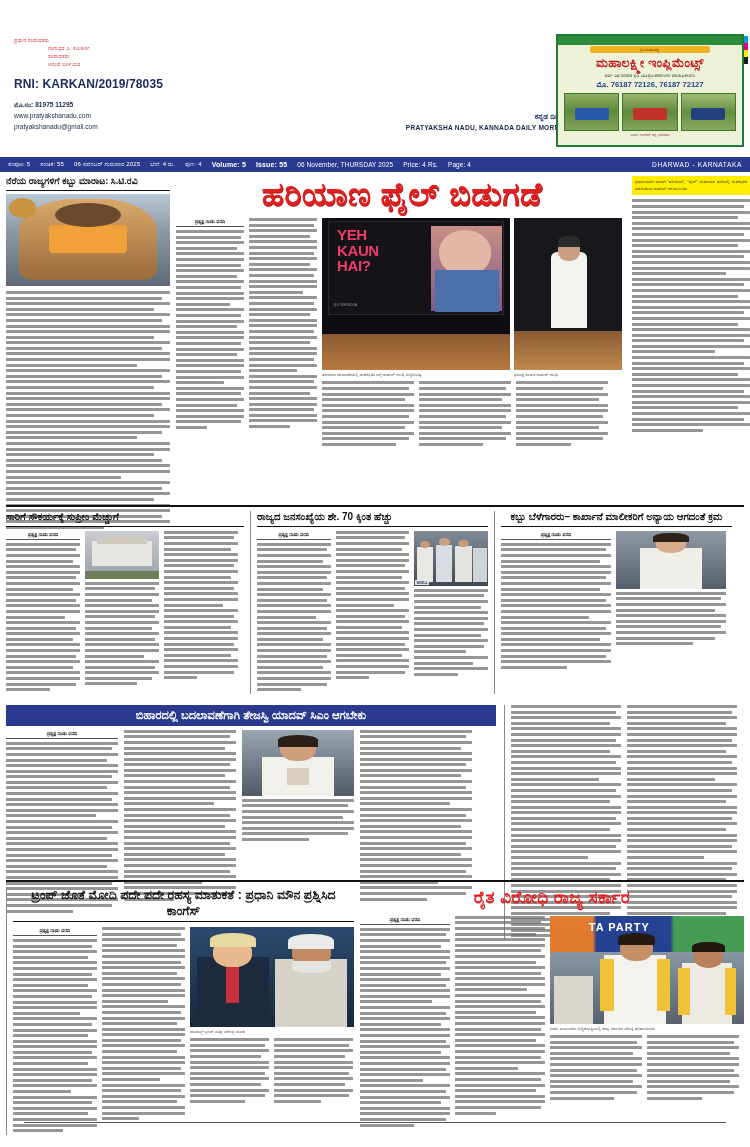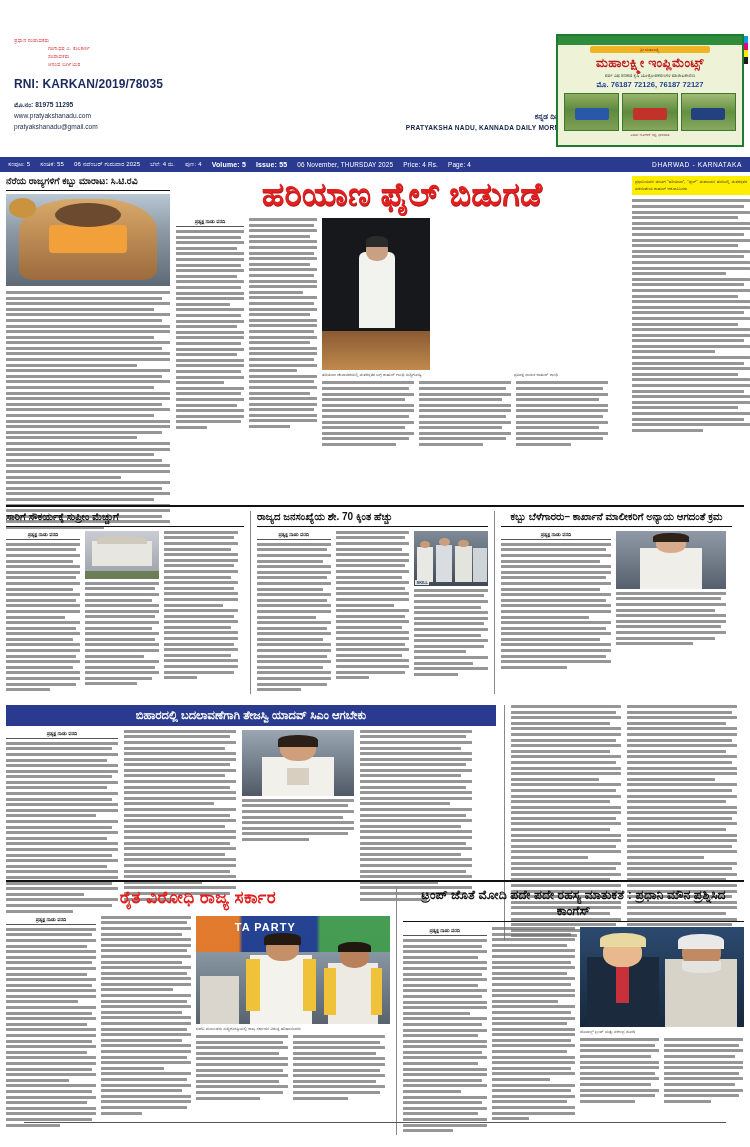--- a/index.html
+++ b/index.html
@@ -333,20 +333,33 @@
             <span class="tx s100"></span>
             <span class="tx s95"></span>
             <span class="tx s100"></span>
           <span class="tx s100"></span>
             <span class="tx s60"></span>
         </div>
 
         <div style="width:300px;">
           <div style="display:flex;gap:4px;">
 
+            <div class="photo" style="width:188px;height:152px;background:#0d0d12;">
+              <div style="position:absolute;left:3%;top:2%;width:94%;height:62%;background:#151318;border:1px solid #2b2730;"></div>
+              <div style="position:absolute;left:58%;top:5%;width:38%;height:56%;background:linear-gradient(#c98f84,#7f5a8e);"></div>
+              <div style="position:absolute;left:62%;top:8%;width:28%;height:30%;background:#e3b7a6;border-radius:48%;"></div>
+              <div style="position:absolute;left:60%;top:34%;width:34%;height:28%;background:#4b6fa8;"></div>
+              <div style="position:absolute;left:8%;top:6%;color:#ef3d6b;font-size:15px;font-weight:bold;line-height:1.02;letter-spacing:-.4px;">
+                <div>YEH</div>
+                <div>KAUN</div>
+                <div>HAI?</div>
+              </div>
+              <div style="position:absolute;left:6%;top:56%;font-size:3.4px;color:#9aa;letter-spacing:.4px;">@LIVEINDIA</div>
+              <div style="position:absolute;left:0;bottom:0;width:100%;height:24%;background:linear-gradient(#8a5a32,#b87a42);"></div>
+            </div>
 
             <div class="photo" style="width:108px;height:152px;background:#16181c;">
               <div style="position:absolute;left:0;bottom:0;width:100%;height:26%;background:linear-gradient(#8a5a32,#c08a4c);"></div>
               <div style="position:absolute;left:34%;top:22%;width:34%;height:50%;background:#f2f2ef;border-radius:6px 6px 0 0;"></div>
               <div style="position:absolute;left:41%;top:14%;width:20%;height:14%;background:#caa083;border-radius:45%;"></div>
               <div style="position:absolute;left:41%;top:12%;width:20%;height:7%;background:#2b2b2b;border-radius:45% 45% 0 0;"></div>
             </div>
           </div>
           <div style="display:flex;gap:4px;">
             <div class="cap" style="width:188px;">ಹರಿಯಾಣ ಚುನಾವಣೆಯಲ್ಲಿ ಮತಗಳ್ಳತನ ಬಗ್ಗೆ ರಾಹುಲ್ ಗಾಂಧಿ ಸುದ್ದಿಗೋಷ್ಟಿ</div>
@@ -906,20 +919,144 @@
           <span class="tx s100"></span>
           <span class="tx s95"></span>
         <span class="tx s100"></span>
           <span class="tx s45"></span>
       </div>
     </div>
   </div>
 
   <div style="position:absolute;top:880px;left:6px;width:738px;border-top:2px solid #111;padding-top:5px;">
     <div style="display:flex;gap:6px;">
+
+      <div style="width:348px;border-left:1px solid #888;padding-left:6px;">
+        <div class="sec-head" style="text-align:center;font-size:12.5px;">ಟ್ರಂಪ್ ಜೊತೆ ಮೋದಿ ಪದೇ ಪದೇ ರಹಸ್ಯ ಮಾತುಕತೆ : ಪ್ರಧಾನಿ ಮೌನ ಪ್ರಶ್ನಿಸಿದ ಕಾಂಗೆಸ್</div>
+        <div style="display:flex;gap:5px;margin-top:5px;">
+          <div style="width:84px;">
+            <div class="byline">ಪ್ರತ್ಯಕ್ಷ ನಾಡು ವರದಿ</div>
+            <span class="tx s100"></span>
+              <span class="tx s95"></span>
+              <span class="tx s100"></span>
+              <span class="tx s90"></span>
+            <span class="tx s100"></span>
+              <span class="tx s100"></span>
+              <span class="tx s95"></span>
+              <span class="tx s100"></span>
+            <span class="tx s90"></span>
+              <span class="tx s100"></span>
+              <span class="tx s95"></span>
+              <span class="tx s100"></span>
+            <span class="tx s100"></span>
+              <span class="tx s80"></span>
+              <span class="tx s100"></span>
+              <span class="tx s95"></span>
+            <span class="tx s100"></span>
+              <span class="tx s90"></span>
+              <span class="tx s100"></span>
+              <span class="tx s100"></span>
+            <span class="tx s95"></span>
+              <span class="tx s100"></span>
+              <span class="tx s90"></span>
+              <span class="tx s100"></span>
+            <span class="tx s100"></span>
+              <span class="tx s95"></span>
+              <span class="tx s100"></span>
+              <span class="tx s70"></span>
+            <span class="tx s100"></span>
+              <span class="tx s95"></span>
+              <span class="tx s100"></span>
+              <span class="tx s90"></span>
+            <span class="tx s100"></span>
+              <span class="tx s100"></span>
+              <span class="tx s60"></span>
+          </div>
+          <div style="width:84px;">
+            <span class="tx s100"></span>
+              <span class="tx s95"></span>
+              <span class="tx s100"></span>
+              <span class="tx s90"></span>
+            <span class="tx s100"></span>
+              <span class="tx s100"></span>
+              <span class="tx s95"></span>
+              <span class="tx s100"></span>
+            <span class="tx s90"></span>
+              <span class="tx s100"></span>
+              <span class="tx s95"></span>
+              <span class="tx s100"></span>
+            <span class="tx s100"></span>
+              <span class="tx s80"></span>
+              <span class="tx s100"></span>
+              <span class="tx s95"></span>
+            <span class="tx s100"></span>
+              <span class="tx s90"></span>
+              <span class="tx s100"></span>
+              <span class="tx s100"></span>
+            <span class="tx s95"></span>
+              <span class="tx s100"></span>
+              <span class="tx s90"></span>
+              <span class="tx s100"></span>
+            <span class="tx s100"></span>
+              <span class="tx s95"></span>
+              <span class="tx s100"></span>
+              <span class="tx s70"></span>
+            <span class="tx s100"></span>
+              <span class="tx s95"></span>
+              <span class="tx s100"></span>
+              <span class="tx s90"></span>
+            <span class="tx s100"></span>
+              <span class="tx s100"></span>
+              <span class="tx s45"></span>
+          </div>
+          <div style="width:164px;">
+            <div class="photo" style="width:164px;height:100px;background:linear-gradient(#2c4a6e,#16283d);">
+              <div style="position:absolute;left:4%;top:30%;width:44%;height:70%;background:#1c2a3e;"></div>
+              <div style="position:absolute;left:14%;top:12%;width:24%;height:28%;background:#e8b88f;border-radius:44%;"></div>
+              <div style="position:absolute;left:12%;top:6%;width:28%;height:14%;background:#e8d9a0;border-radius:46% 46% 0 0;"></div>
+              <div style="position:absolute;left:22%;top:40%;width:8%;height:36%;background:#c8303a;"></div>
+              <div style="position:absolute;left:52%;top:32%;width:44%;height:68%;background:#d8d3c8;"></div>
+              <div style="position:absolute;left:62%;top:12%;width:24%;height:28%;background:#c08a62;border-radius:44%;"></div>
+              <div style="position:absolute;left:60%;top:7%;width:28%;height:15%;background:#e9e9e9;border-radius:46% 46% 0 0;"></div>
+              <div style="position:absolute;left:62%;top:34%;width:24%;height:12%;background:#e3e3e0;border-radius:0 0 40% 40%;"></div>
+            </div>
+            <div class="cap">ಡೊನಾಲ್ಡ್ ಟ್ರಂಪ್ ಮತ್ತು ನರೇಂದ್ರ ಮೋದಿ</div>
+            <div style="display:flex;gap:5px;margin-top:3px;">
+              <div style="width:79px;">
+                <span class="tx s100"></span>
+                  <span class="tx s95"></span>
+                  <span class="tx s100"></span>
+                  <span class="tx s90"></span>
+                <span class="tx s100"></span>
+                  <span class="tx s100"></span>
+                  <span class="tx s95"></span>
+                  <span class="tx s100"></span>
+                <span class="tx s90"></span>
+                  <span class="tx s100"></span>
+                  <span class="tx s95"></span>
+                  <span class="tx s70"></span>
+              </div>
+              <div style="width:79px;">
+                <span class="tx s100"></span>
+                  <span class="tx s95"></span>
+                  <span class="tx s100"></span>
+                  <span class="tx s90"></span>
+                <span class="tx s100"></span>
+                  <span class="tx s100"></span>
+                  <span class="tx s95"></span>
+                  <span class="tx s100"></span>
+                <span class="tx s90"></span>
+                  <span class="tx s100"></span>
+                  <span class="tx s95"></span>
+                  <span class="tx s60"></span>
+              </div>
+            </div>
+          </div>
+        </div>
+      </div>
 
       <div style="width:384px;">
         <div class="sec-head red">ರೈತ ವಿರೋಧಿ ರಾಜ್ಯ ಸರ್ಕಾರ</div>
         <div style="display:flex;gap:5px;margin-top:5px;">
           <div style="width:90px;">
             <div class="byline">ಪ್ರತ್ಯಕ್ಷ ನಾಡು ವರದಿ</div>
             <span class="tx s100"></span>
               <span class="tx s95"></span>
               <span class="tx s100"></span>
               <span class="tx s90"></span>
@@ -1037,142 +1174,18 @@
                   <span class="tx s100"></span>
                 <span class="tx s90"></span>
                   <span class="tx s100"></span>
                   <span class="tx s95"></span>
                   <span class="tx s60"></span>
               </div>
             </div>
           </div>
         </div>
       </div>
-
-      <div style="width:348px;border-left:1px solid #888;padding-left:6px;">
-        <div class="sec-head" style="text-align:center;font-size:12.5px;">ಟ್ರಂಪ್ ಜೊತೆ ಮೋದಿ ಪದೇ ಪದೇ ರಹಸ್ಯ ಮಾತುಕತೆ : ಪ್ರಧಾನಿ ಮೌನ ಪ್ರಶ್ನಿಸಿದ ಕಾಂಗೆಸ್</div>
-        <div style="display:flex;gap:5px;margin-top:5px;">
-          <div style="width:84px;">
-            <div class="byline">ಪ್ರತ್ಯಕ್ಷ ನಾಡು ವರದಿ</div>
-            <span class="tx s100"></span>
-              <span class="tx s95"></span>
-              <span class="tx s100"></span>
-              <span class="tx s90"></span>
-            <span class="tx s100"></span>
-              <span class="tx s100"></span>
-              <span class="tx s95"></span>
-              <span class="tx s100"></span>
-            <span class="tx s90"></span>
-              <span class="tx s100"></span>
-              <span class="tx s95"></span>
-              <span class="tx s100"></span>
-            <span class="tx s100"></span>
-              <span class="tx s80"></span>
-              <span class="tx s100"></span>
-              <span class="tx s95"></span>
-            <span class="tx s100"></span>
-              <span class="tx s90"></span>
-              <span class="tx s100"></span>
-              <span class="tx s100"></span>
-            <span class="tx s95"></span>
-              <span class="tx s100"></span>
-              <span class="tx s90"></span>
-              <span class="tx s100"></span>
-            <span class="tx s100"></span>
-              <span class="tx s95"></span>
-              <span class="tx s100"></span>
-              <span class="tx s70"></span>
-            <span class="tx s100"></span>
-              <span class="tx s95"></span>
-              <span class="tx s100"></span>
-              <span class="tx s90"></span>
-            <span class="tx s100"></span>
-              <span class="tx s100"></span>
-              <span class="tx s60"></span>
-          </div>
-          <div style="width:84px;">
-            <span class="tx s100"></span>
-              <span class="tx s95"></span>
-              <span class="tx s100"></span>
-              <span class="tx s90"></span>
-            <span class="tx s100"></span>
-              <span class="tx s100"></span>
-              <span class="tx s95"></span>
-              <span class="tx s100"></span>
-            <span class="tx s90"></span>
-              <span class="tx s100"></span>
-              <span class="tx s95"></span>
-              <span class="tx s100"></span>
-            <span class="tx s100"></span>
-              <span class="tx s80"></span>
-              <span class="tx s100"></span>
-              <span class="tx s95"></span>
-            <span class="tx s100"></span>
-              <span class="tx s90"></span>
-              <span class="tx s100"></span>
-              <span class="tx s100"></span>
-            <span class="tx s95"></span>
-              <span class="tx s100"></span>
-              <span class="tx s90"></span>
-              <span class="tx s100"></span>
-            <span class="tx s100"></span>
-              <span class="tx s95"></span>
-              <span class="tx s100"></span>
-              <span class="tx s70"></span>
-            <span class="tx s100"></span>
-              <span class="tx s95"></span>
-              <span class="tx s100"></span>
-              <span class="tx s90"></span>
-            <span class="tx s100"></span>
-              <span class="tx s100"></span>
-              <span class="tx s45"></span>
-          </div>
-          <div style="width:164px;">
-            <div class="photo" style="width:164px;height:100px;background:linear-gradient(#2c4a6e,#16283d);">
-              <div style="position:absolute;left:4%;top:30%;width:44%;height:70%;background:#1c2a3e;"></div>
-              <div style="position:absolute;left:14%;top:12%;width:24%;height:28%;background:#e8b88f;border-radius:44%;"></div>
-              <div style="position:absolute;left:12%;top:6%;width:28%;height:14%;background:#e8d9a0;border-radius:46% 46% 0 0;"></div>
-              <div style="position:absolute;left:22%;top:40%;width:8%;height:36%;background:#c8303a;"></div>
-              <div style="position:absolute;left:52%;top:32%;width:44%;height:68%;background:#d8d3c8;"></div>
-              <div style="position:absolute;left:62%;top:12%;width:24%;height:28%;background:#c08a62;border-radius:44%;"></div>
-              <div style="position:absolute;left:60%;top:7%;width:28%;height:15%;background:#e9e9e9;border-radius:46% 46% 0 0;"></div>
-              <div style="position:absolute;left:62%;top:34%;width:24%;height:12%;background:#e3e3e0;border-radius:0 0 40% 40%;"></div>
-            </div>
-            <div class="cap">ಡೊನಾಲ್ಡ್ ಟ್ರಂಪ್ ಮತ್ತು ನರೇಂದ್ರ ಮೋದಿ</div>
-            <div style="display:flex;gap:5px;margin-top:3px;">
-              <div style="width:79px;">
-                <span class="tx s100"></span>
-                  <span class="tx s95"></span>
-                  <span class="tx s100"></span>
-                  <span class="tx s90"></span>
-                <span class="tx s100"></span>
-                  <span class="tx s100"></span>
-                  <span class="tx s95"></span>
-                  <span class="tx s100"></span>
-                <span class="tx s90"></span>
-                  <span class="tx s100"></span>
-                  <span class="tx s95"></span>
-                  <span class="tx s70"></span>
-              </div>
-              <div style="width:79px;">
-                <span class="tx s100"></span>
-                  <span class="tx s95"></span>
-                  <span class="tx s100"></span>
-                  <span class="tx s90"></span>
-                <span class="tx s100"></span>
-                  <span class="tx s100"></span>
-                  <span class="tx s95"></span>
-                  <span class="tx s100"></span>
-                <span class="tx s90"></span>
-                  <span class="tx s100"></span>
-                  <span class="tx s95"></span>
-                  <span class="tx s60"></span>
-              </div>
-            </div>
-          </div>
-        </div>
-      </div>
     </div>
   </div>
 
   <div style="position:absolute;top:1122px;left:24px;width:702px;border-top:1.2px solid #555;"></div>
 
 </div>
 
 </body></html>

